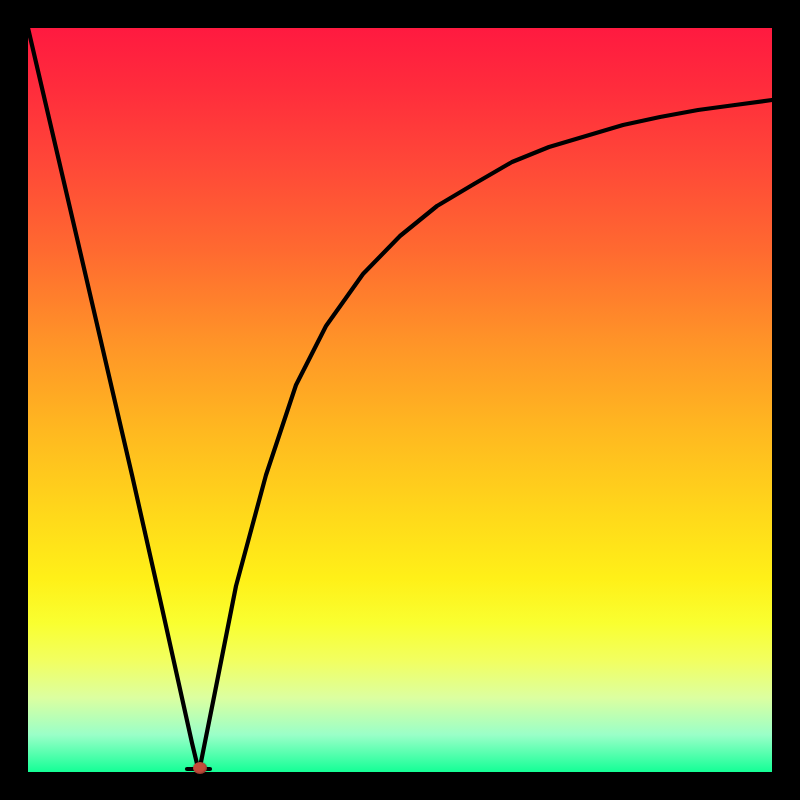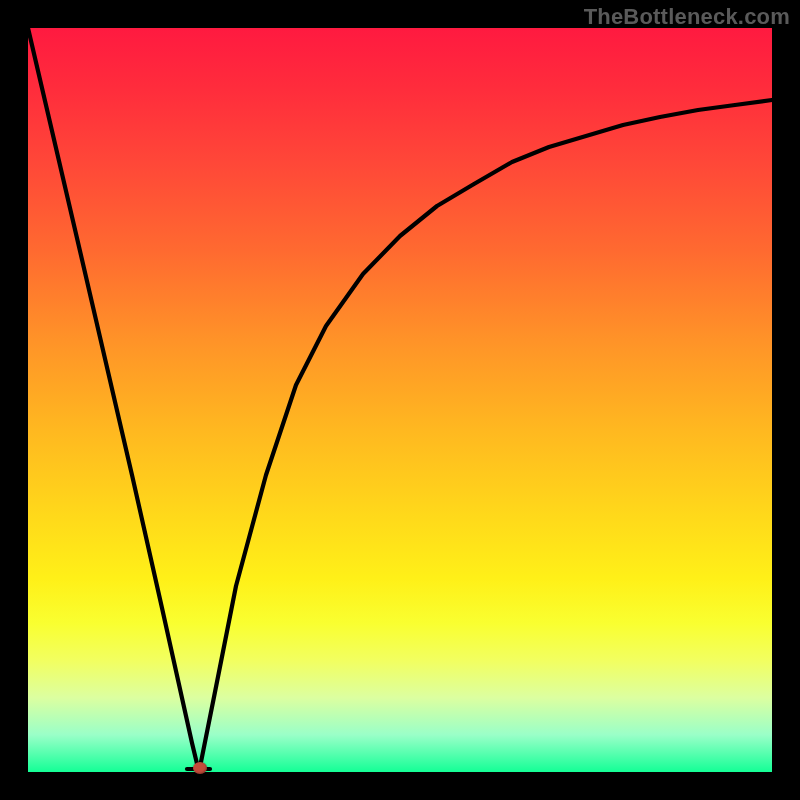--- a/index.html
+++ b/index.html
@@ -98,14 +98,13 @@
                L 595 97
                L 632 89
                L 670 82
                L 707 77
                L 744 72" fill="none" stroke="#000" stroke-width="4.2" stroke-linejoin="round" stroke-linecap="round"></path>
     </svg>
 
     <div class="marker" style="left:172px; top:740px;"></div>
   </div>
 
-  <div class="watermark">TheBottleneck.com</div>
 </div>
 
 </body></html>

